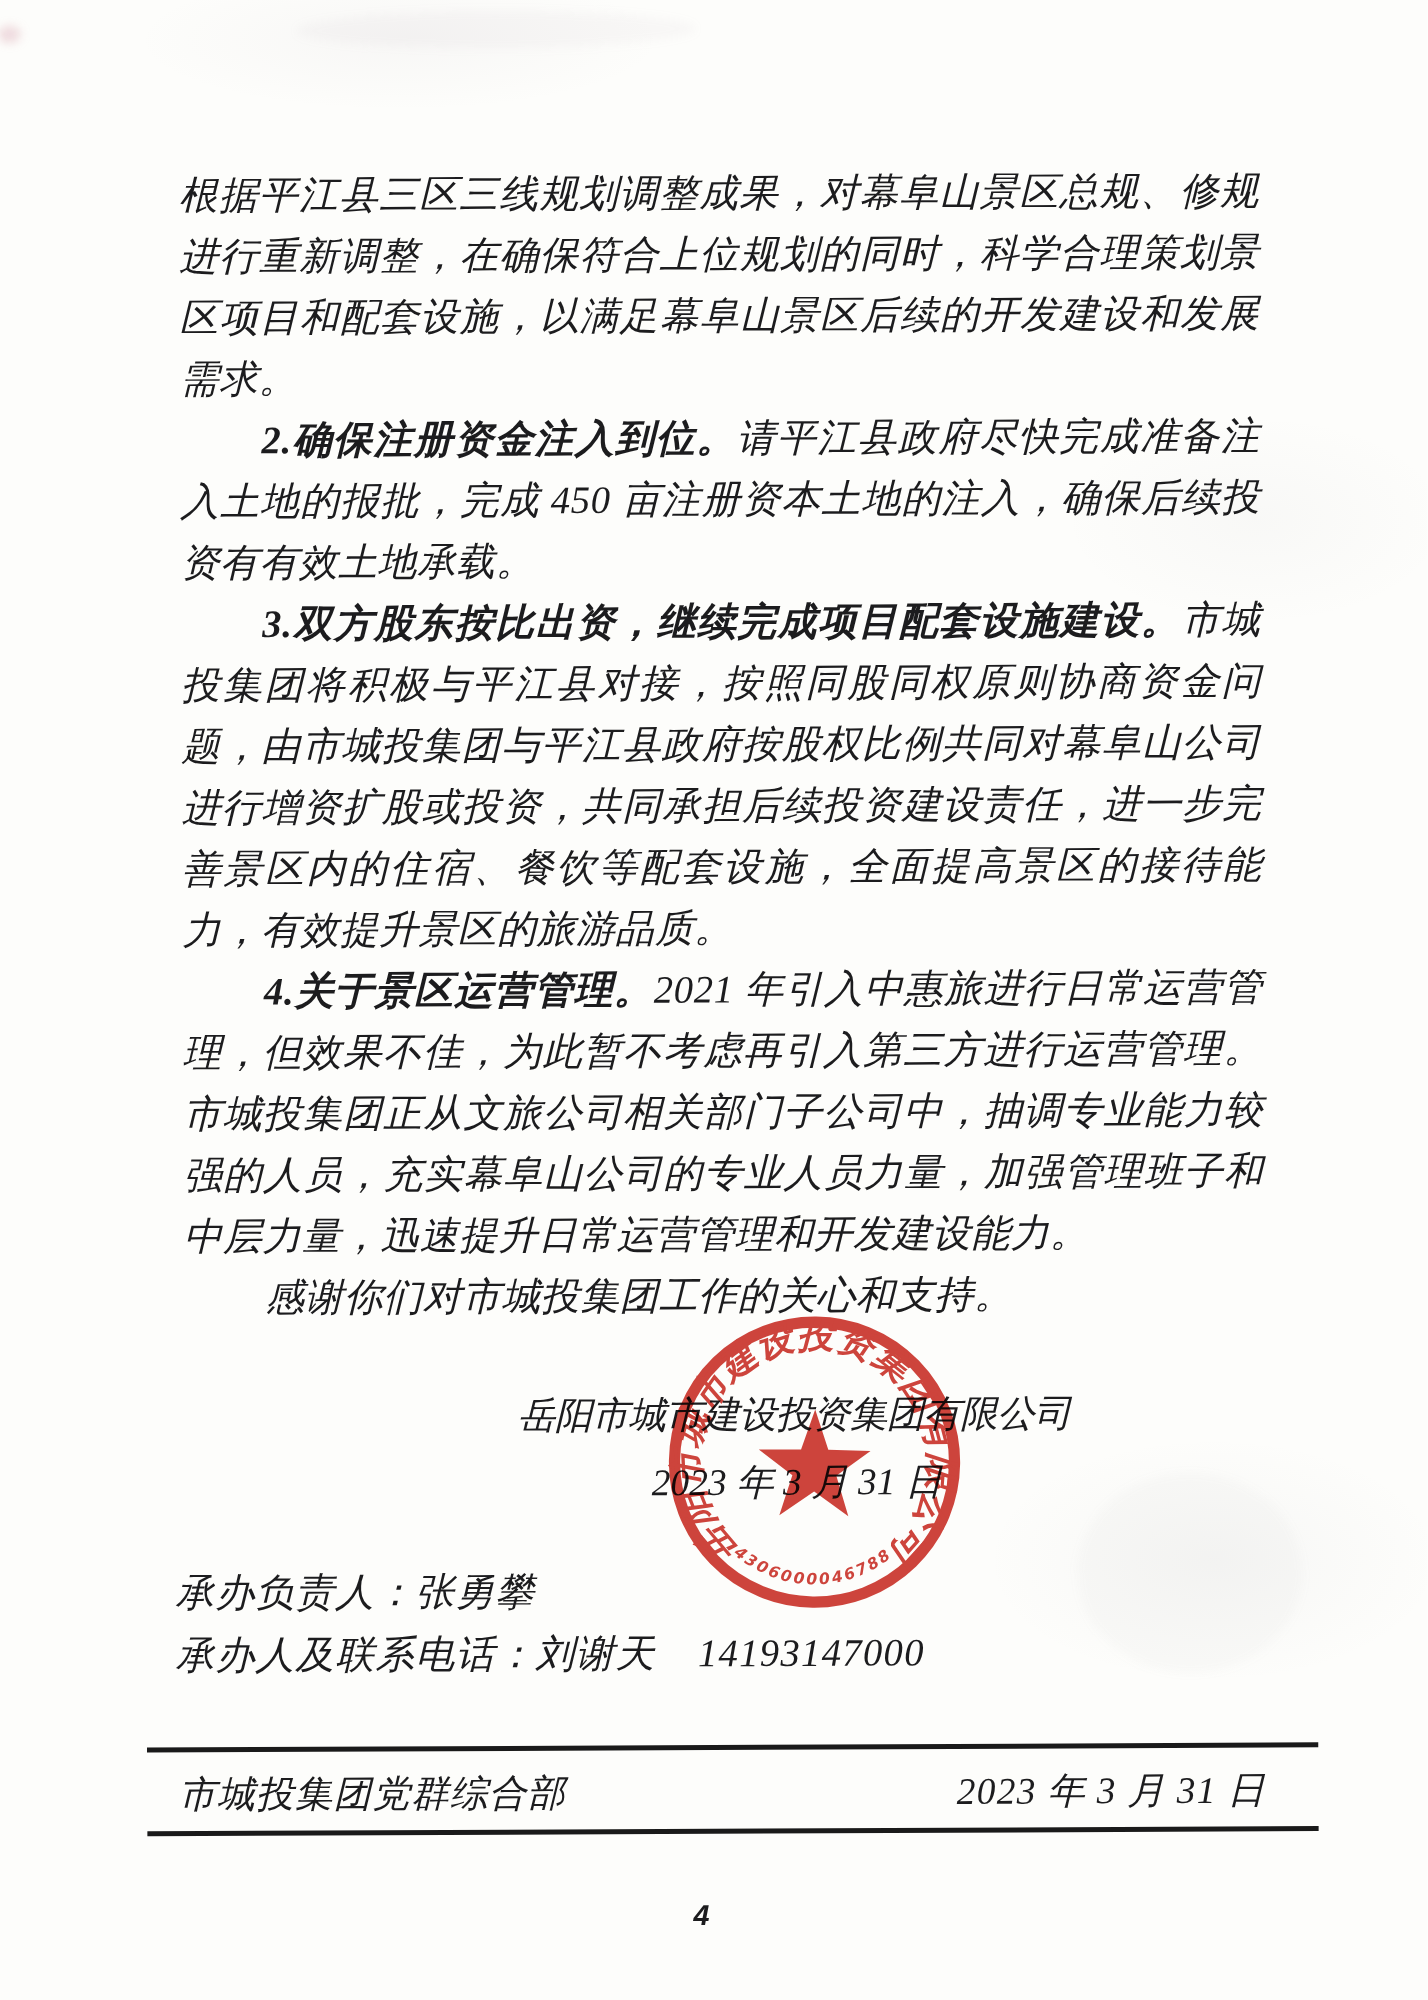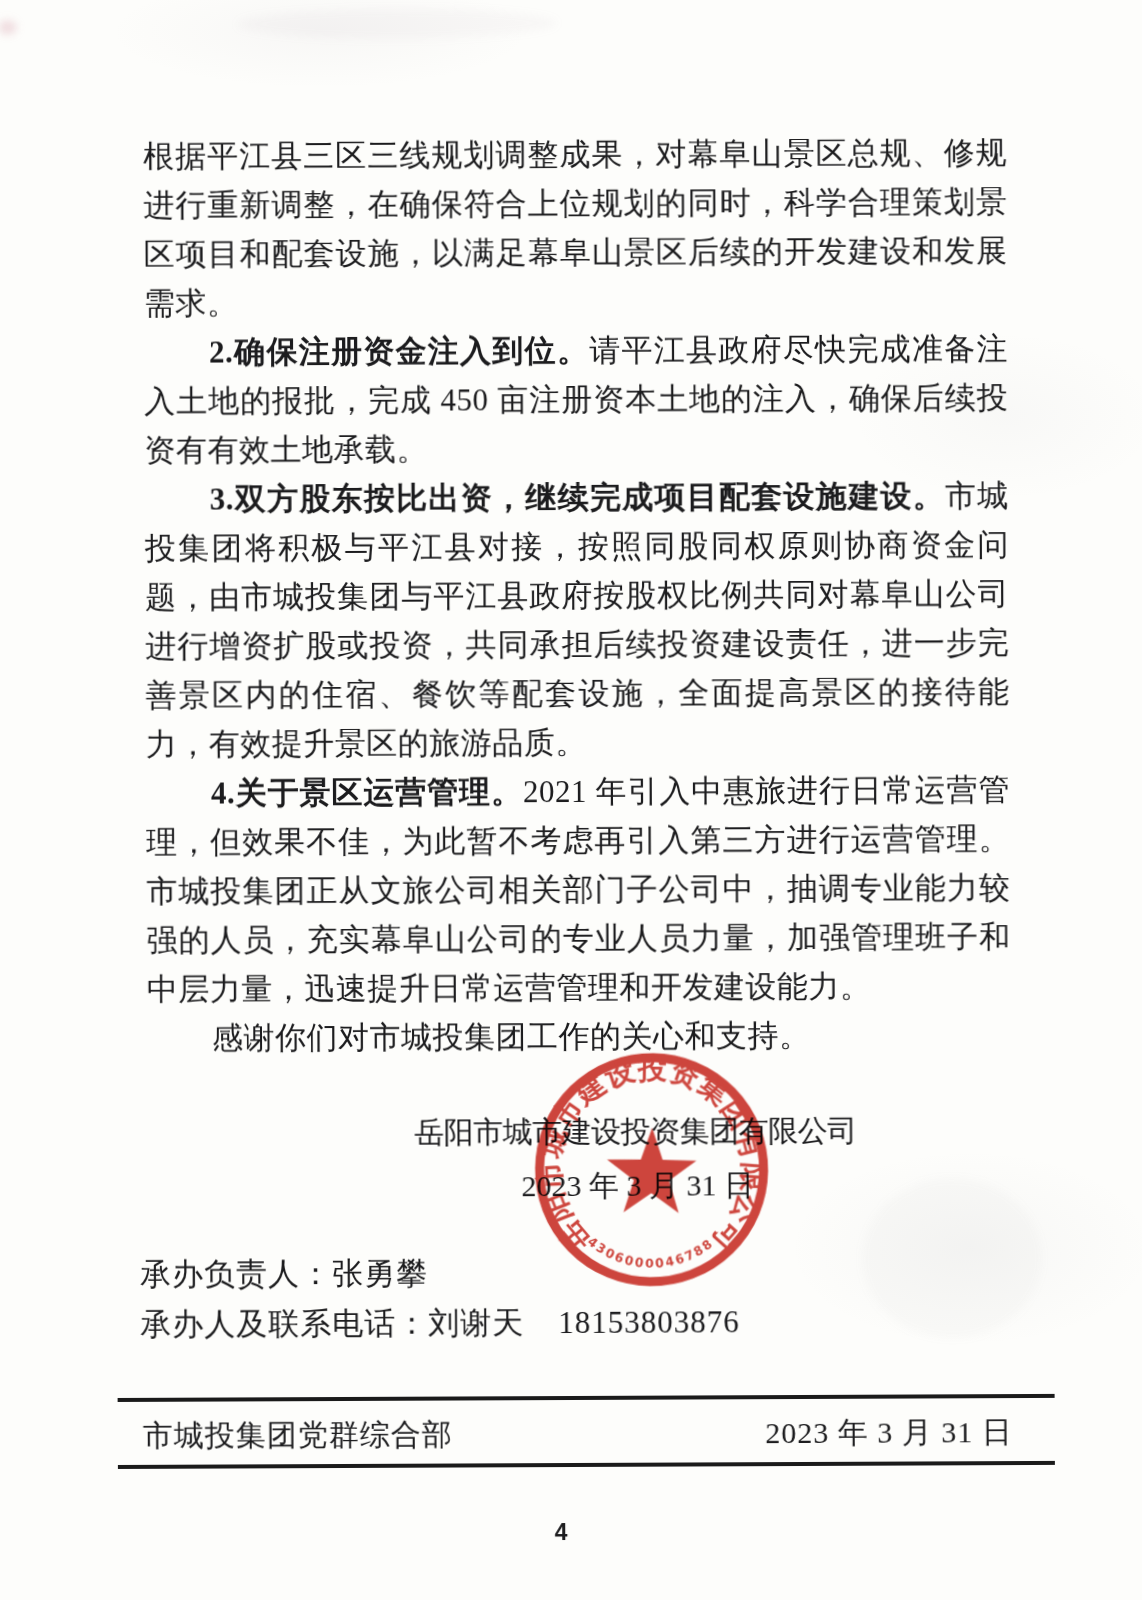--- a/index.html
+++ b/index.html
@@ -11,20 +11,21 @@
     overflow:hidden;
     position:relative;
   }
   .page{
     position:absolute;inset:0;
     background:
       radial-gradient(ellipse 300px 80px at 28% 2%, rgba(160,150,160,0.06), transparent 70%),
       radial-gradient(ellipse 220px 120px at 88% 26%, rgba(130,130,140,0.04), transparent 70%),
       radial-gradient(ellipse 260px 140px at 85% 78%, rgba(130,130,140,0.05), transparent 70%),
       #fdfdfb;
+    font-style: italic;
   }
   .content{
     position:absolute;inset:0;
     transform:rotate(-0.25deg);
     transform-origin:50% 50%;
   }
   
   .body-text{
     position:absolute;left:146px;top:130px;width:864px;
     font-size:31px;line-height:49px;
@@ -106,21 +107,21 @@
       <p class="indent"><span class="lead">2.确保注册资金注入到位。</span><span>请平江县政府尽快完成准备注入土地的报批，完成 450 亩注册资本土地的注入，确保后续投资有有效土地承载。</span></p>
       <p class="indent"><span class="lead">3.双方股东按比出资，继续完成项目配套设施建设。</span><span>市城投集团将积极与平江县对接，按照同股同权原则协商资金问题，由市城投集团与平江县政府按股权比例共同对幕阜山公司进行增资扩股或投资，共同承担后续投资建设责任，进一步完善景区内的住宿、餐饮等配套设施，全面提高景区的接待能力，有效提升景区的旅游品质。</span></p>
       <p class="indent"><span class="lead">4.关于景区运营管理。</span><span>2021 年引入中惠旅进行日常运营管理，但效果不佳，为此暂不考虑再引入第三方进行运营管理。市城投集团正从文旅公司相关部门子公司中，抽调专业能力较强的人员，充实幕阜山公司的专业人员力量，加强管理班子和中层力量，迅速提升日常运营管理和开发建设能力。</span></p>
       <p class="indent"><span class="lead"></span><span>感谢你们对市城投集团工作的关心和支持。</span></p>
     </div>
 
     <div class="sig-company">岳阳市城市建设投资集团有限公司</div>
     <div class="sig-date">2023 年 3 月 31 日</div>
 
     <div class="contact-row row1"><span>承办负责人：</span><span>张勇攀</span></div>
-    <div class="contact-row row2"><span>承办人及联系电话：</span><span>刘谢天</span><span class="phone">18153803876</span></div>
+    <div class="contact-row row2"><span>承办人及联系电话：</span><span>刘谢天</span><span class="phone">14193147000</span></div>
 
     <div class="rule top"></div>
     <div class="footer-row">
       <span class="footer-dept">市城投集团党群综合部</span>
       <span class="footer-date">2023 年 3 月 31 日</span>
     </div>
     <div class="rule bottom"></div>
 
     <div class="page-number">4</div>
 

